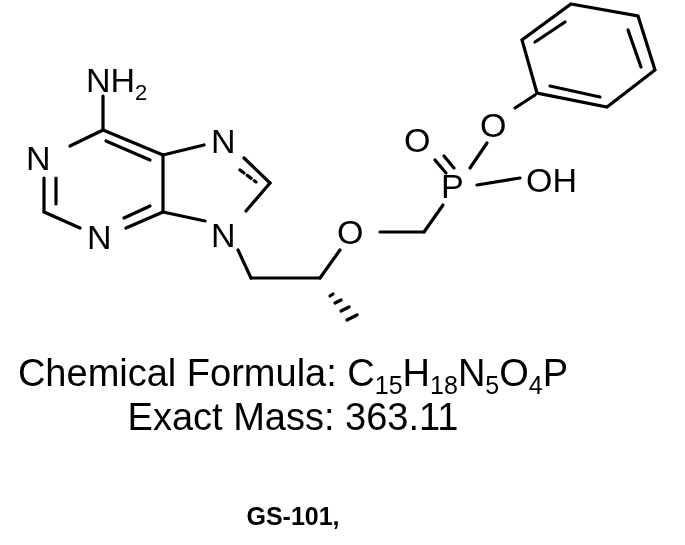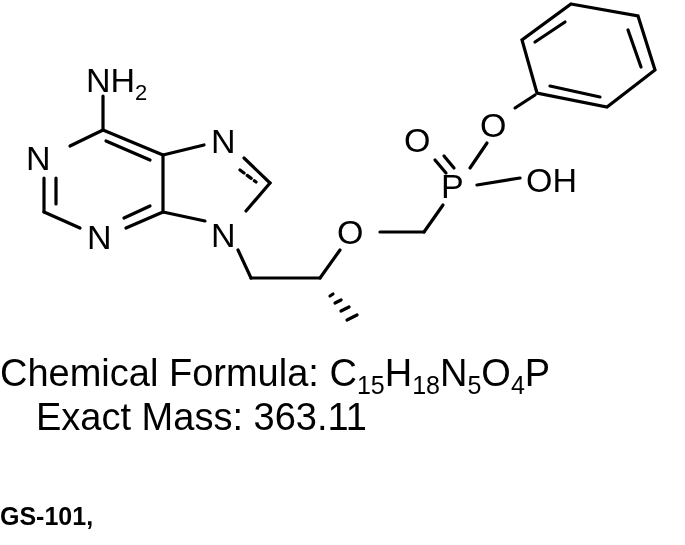--- a/index.html
+++ b/index.html
@@ -1,23 +1,23 @@
 <!DOCTYPE html>
 <html><head>
 <meta charset="utf-8">
 <style>
   html, body { margin: 0; padding: 0; background: #ffffff; }
   body { width: 685px; height: 545px; position: relative; overflow: hidden; font-family: "Liberation Sans", sans-serif; color: #000; }
   #structure { position: absolute; left: 0; top: 0; width: 685px; height: 340px; }
   .atom { font-family: "Liberation Sans", sans-serif; font-size: 34px; fill: #000; }
   .sub { font-size: 22px; }
   .bond { stroke: #000; stroke-width: 3.2; fill: none; stroke-linecap: round; }
-  .caption { position: absolute; left: 0; width: 586px; white-space: nowrap; }
+  .caption { position: absolute; left: 0; width: 586px; text-align: center; white-space: nowrap; }
   #formula-line { top: 350px; font-size: 38px; line-height: 46px; }
-  #mass-line { top: 394px; font-size: 38px; line-height: 46px; margin-left: 36px; }
+  #mass-line { top: 394px; font-size: 38px; line-height: 46px; }
   #name-line { top: 494px; font-size: 25px; font-weight: bold; line-height: 44px; }
   .formula-sub { font-size: 25px; vertical-align: -8px; line-height: 0; }
 </style>
 </head>
 <body>
 
 <svg id="structure" viewBox="0 0 685 340" xmlns="http://www.w3.org/2000/svg">
 
   <g>
 

